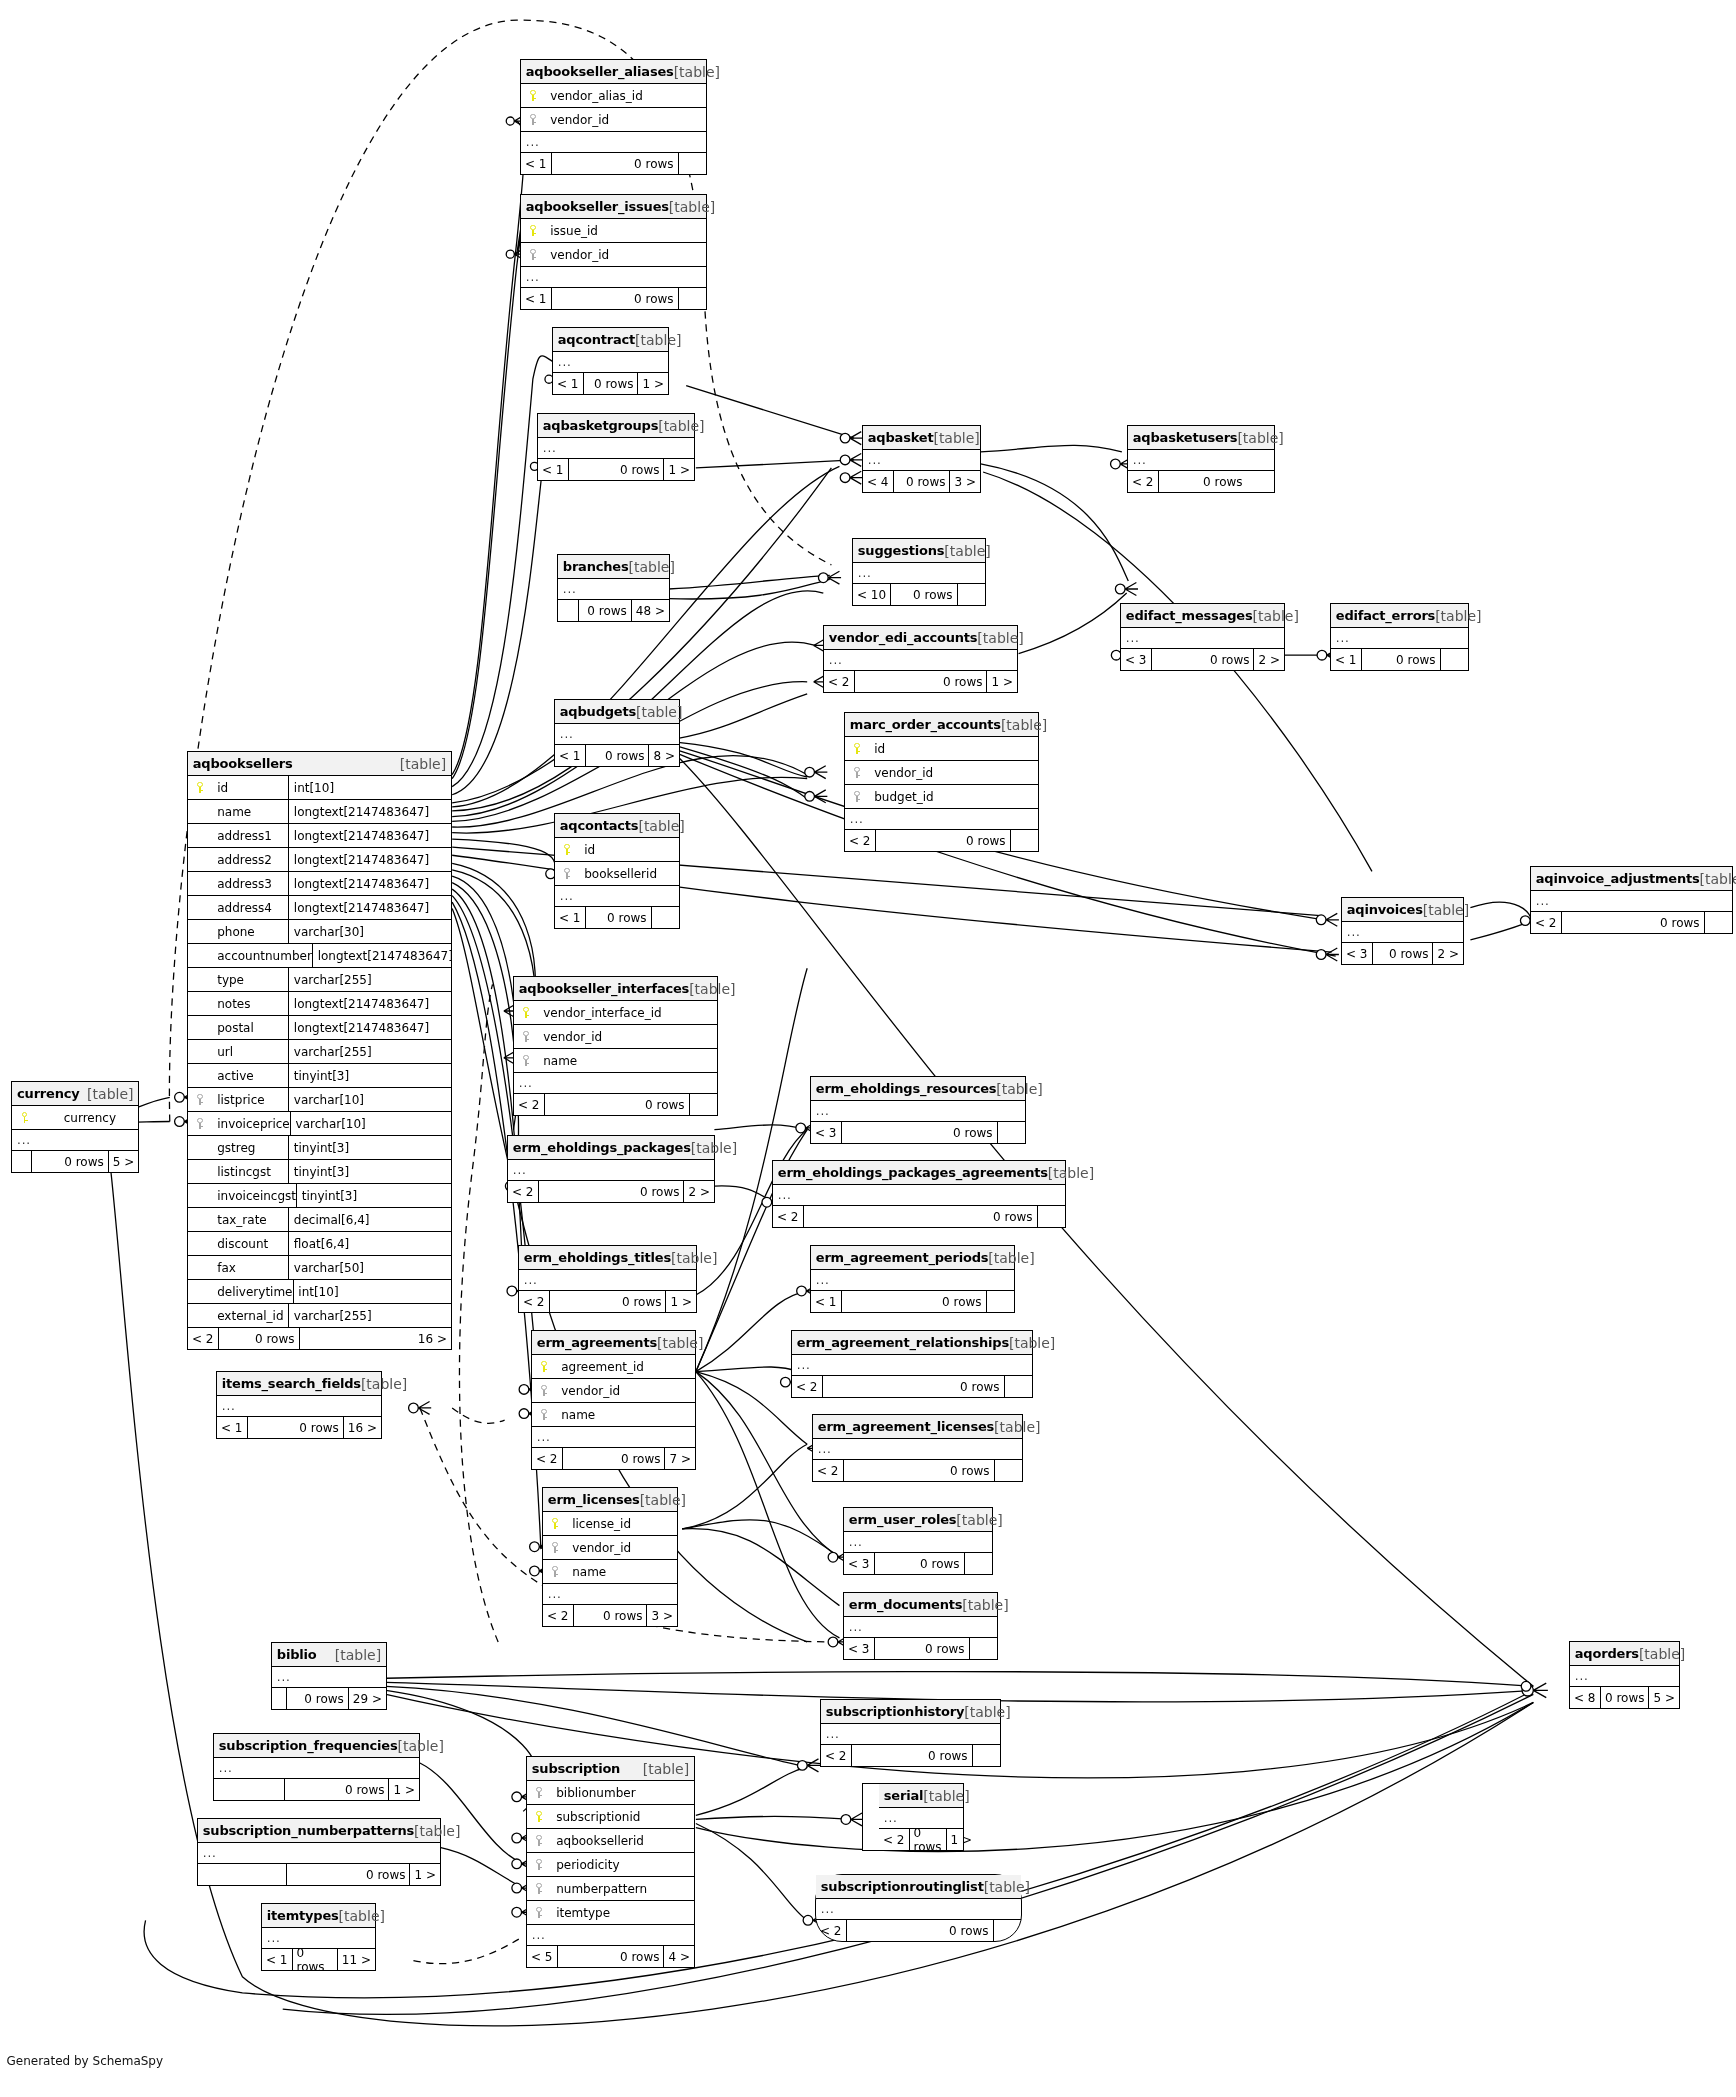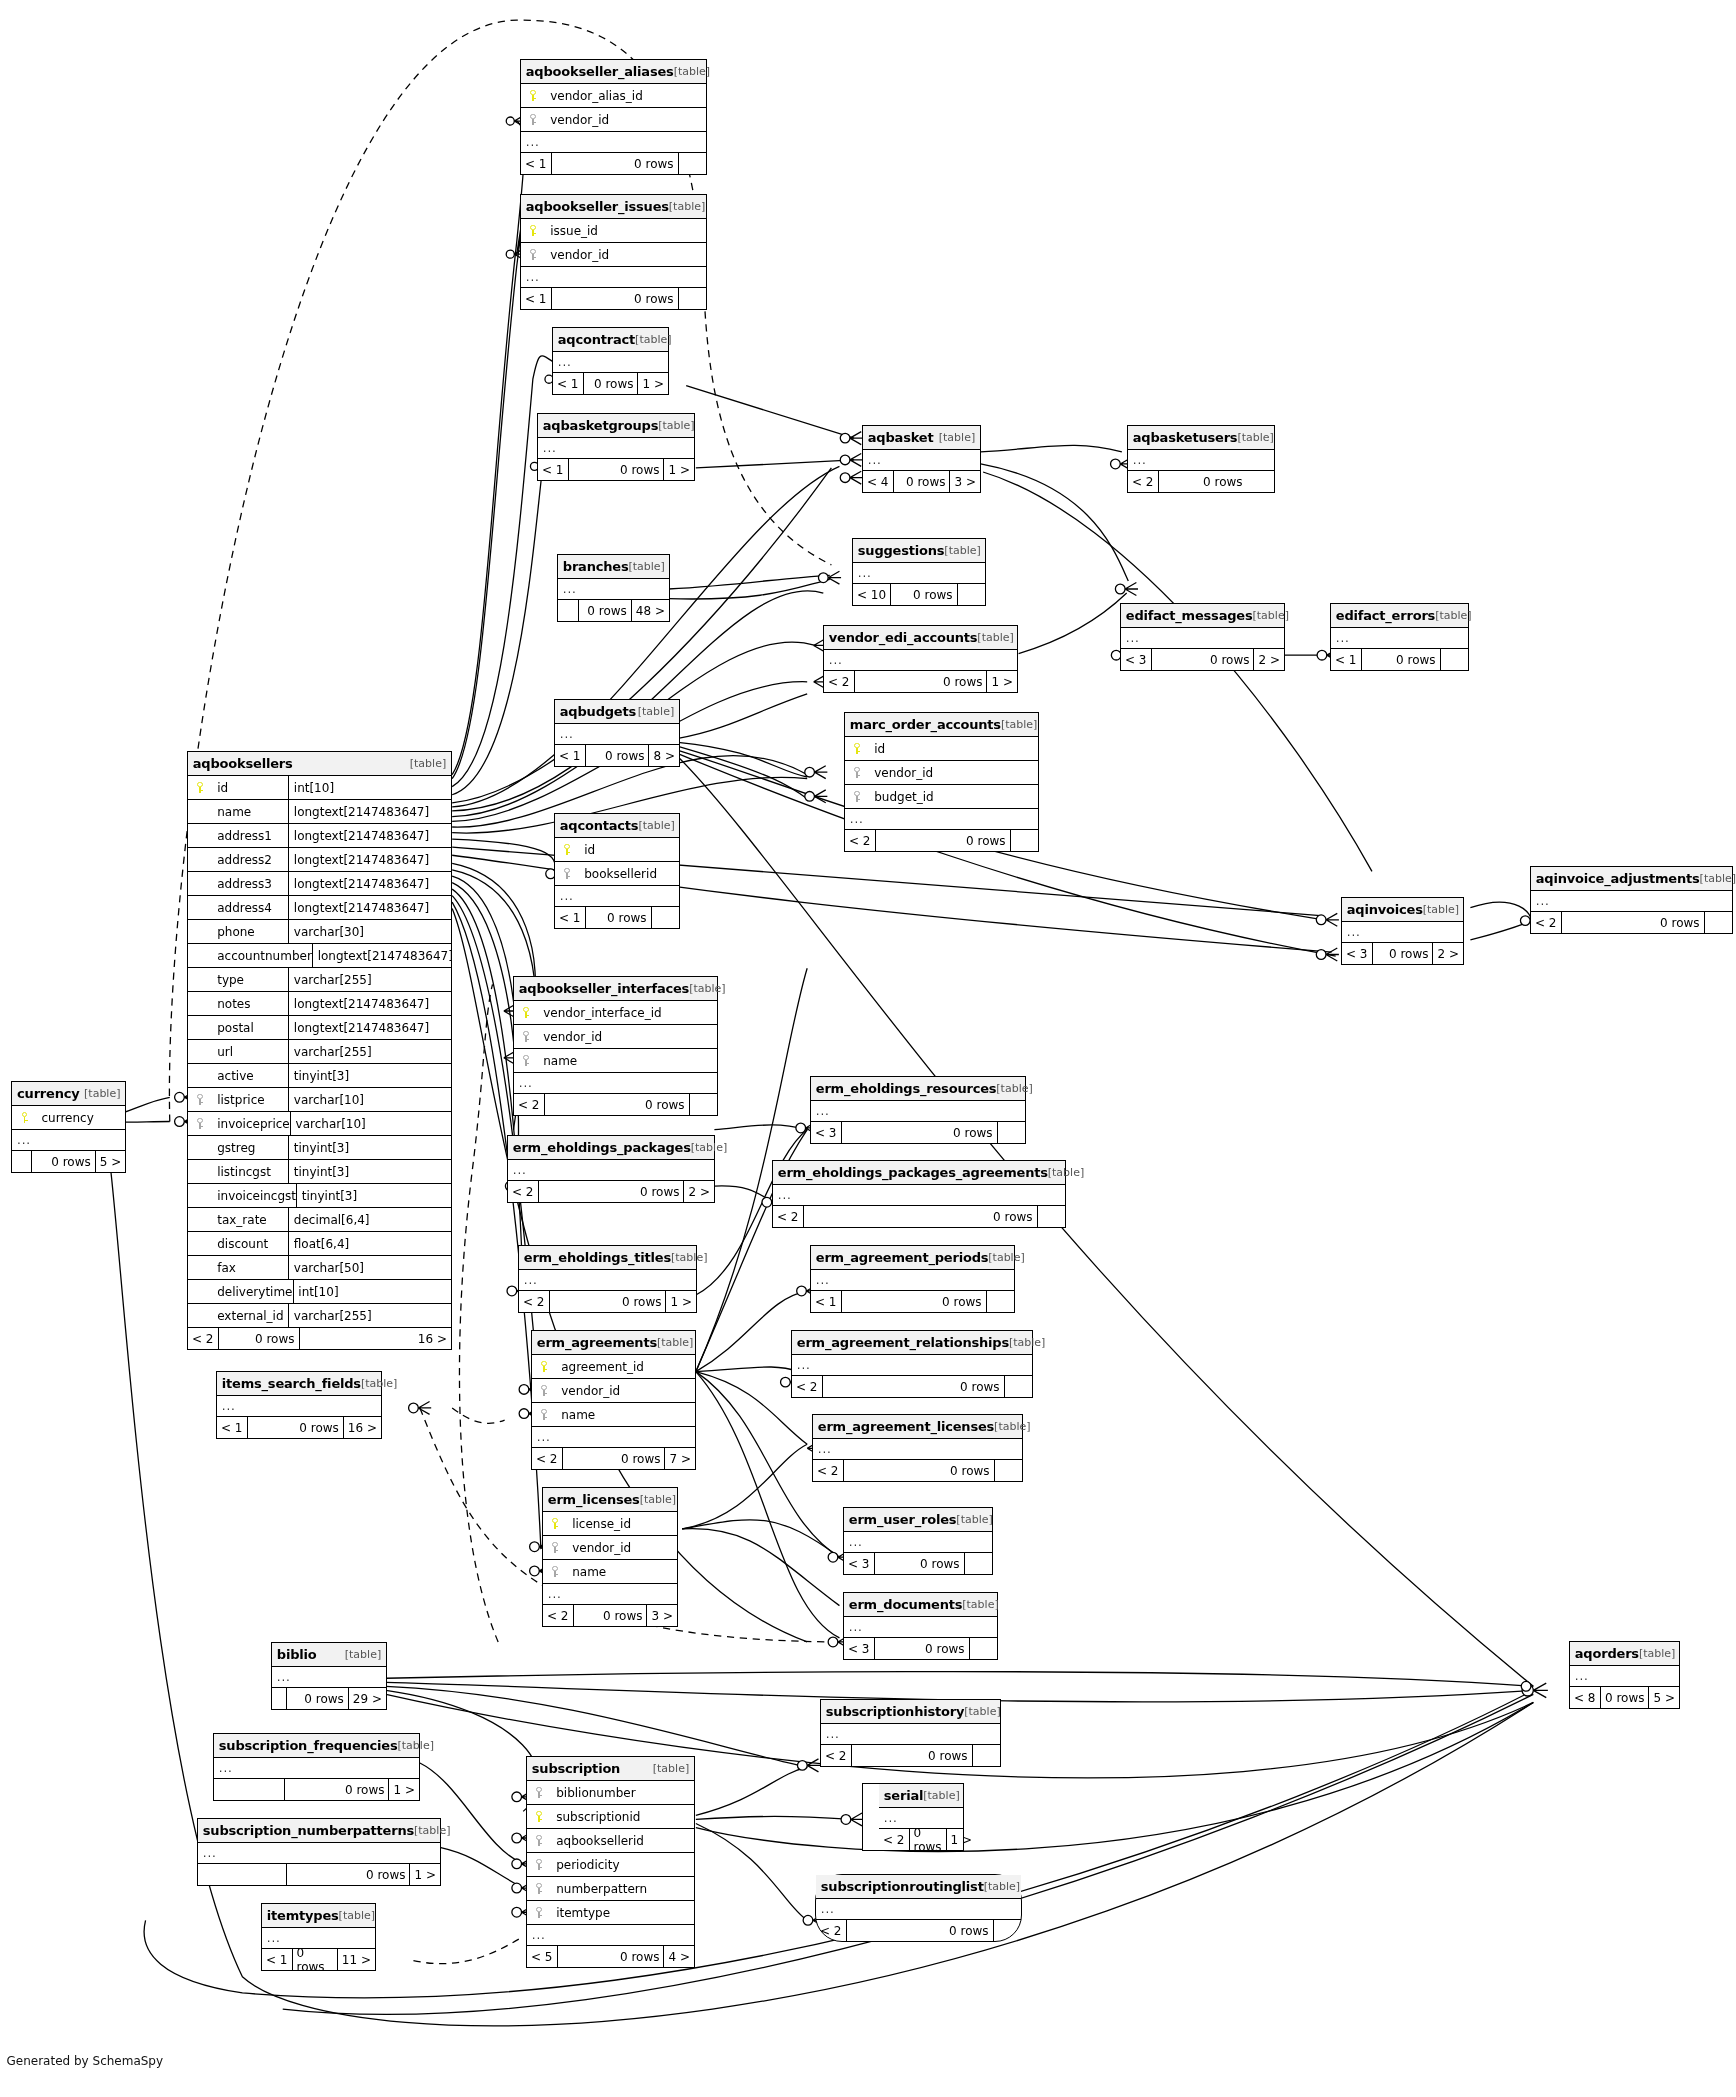--- a/index.html
+++ b/index.html
@@ -4,21 +4,21 @@
 <style>
   html,body{margin:0;padding:0;background:#ffffff;}
   body{font-family:"DejaVu Sans","Liberation Sans",sans-serif;}
   #canvas{position:relative;width:1737px;height:2097px;overflow:hidden;background:#fff;}
   svg.edges{position:absolute;left:0;top:0;width:1737px;height:2097px;pointer-events:none;}
 
   .tbl{position:absolute;border:1.6px solid #000;background:#fff;box-sizing:border-box;}
   .tbl .hdr{background:#f2f2f2;border-bottom:0.8px solid #000;height:24px;display:flex;align-items:center;
             justify-content:space-between;padding:0 4.8px;box-sizing:border-box;white-space:nowrap;}
   .tbl .hdr .tname{font-weight:bold;font-size:13px;color:#000;letter-spacing:-0.2px;}
-  .tbl .hdr .ttag{font-size:11px;color:#555;}
+  .tbl .hdr .ttag{font-size:14px;color:#555;}
   .tbl .hdr.spaced{justify-content:space-between;}
   .tbl .col{height:24px;border-bottom:0.8px solid #000;display:flex;align-items:center;box-sizing:border-box;
             font-size:12px;padding-left:3.2px;white-space:nowrap;}
   .tbl .col .kw{width:18px;display:inline-flex;align-items:center;justify-content:center;flex:0 0 18px;}
   .tbl .col .cname{padding-left:8px;flex:1 1 auto;}
   .tbl .col .ctype{border-left:0.8px solid #000;padding-left:4.8px;height:24px;display:flex;align-items:center;
                    box-sizing:border-box;flex:0 0 auto;}
   .tbl .ell{height:21px;border-bottom:0.8px solid #000;display:flex;align-items:center;padding-left:4.8px;
             font-size:12px;color:#333;box-sizing:border-box;letter-spacing:0.8px;}
   .tbl .foot{height:21px;display:flex;align-items:stretch;font-size:12px;box-sizing:border-box;}
@@ -712,21 +712,21 @@
           <span class="ctype" style="flex: 0 0 163px;">varchar[255]</span>
         </div>
       </div>
     <div class="foot">
       <div class="f1">&lt; 2</div>
       <div class="f2" style="flex:0 0 81px">0 rows</div>
       <div class="f3" style="flex:1 1 auto">16 &gt;</div>
     </div>
   </div>
 
-  <div class="tbl" style="left:11.3px;top:1081px;width:115px;">
+  <div class="tbl" style="left:11.3px;top:1081px;width:128px;text-align:center;">
     <div class="hdr spaced">
       <span class="tname">currency</span>
       <span class="ttag">[table]</span>
     </div>
     <div class="col">
         <span class="kw">
           <span class="key pk">
             <i></i>
             <b></b>
             <u></u>

